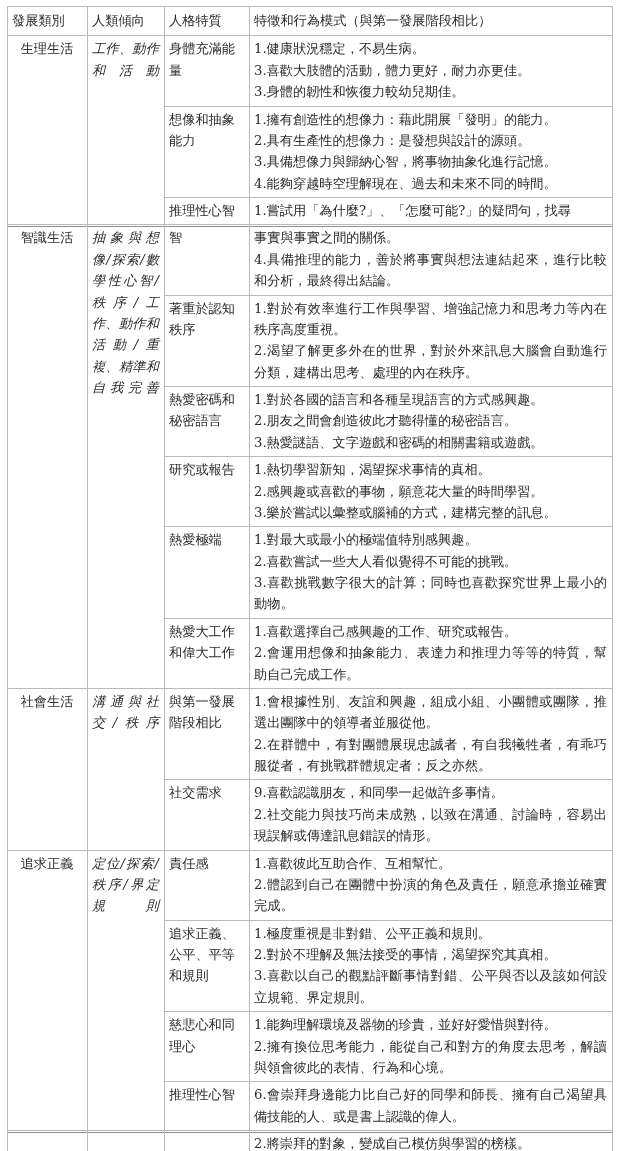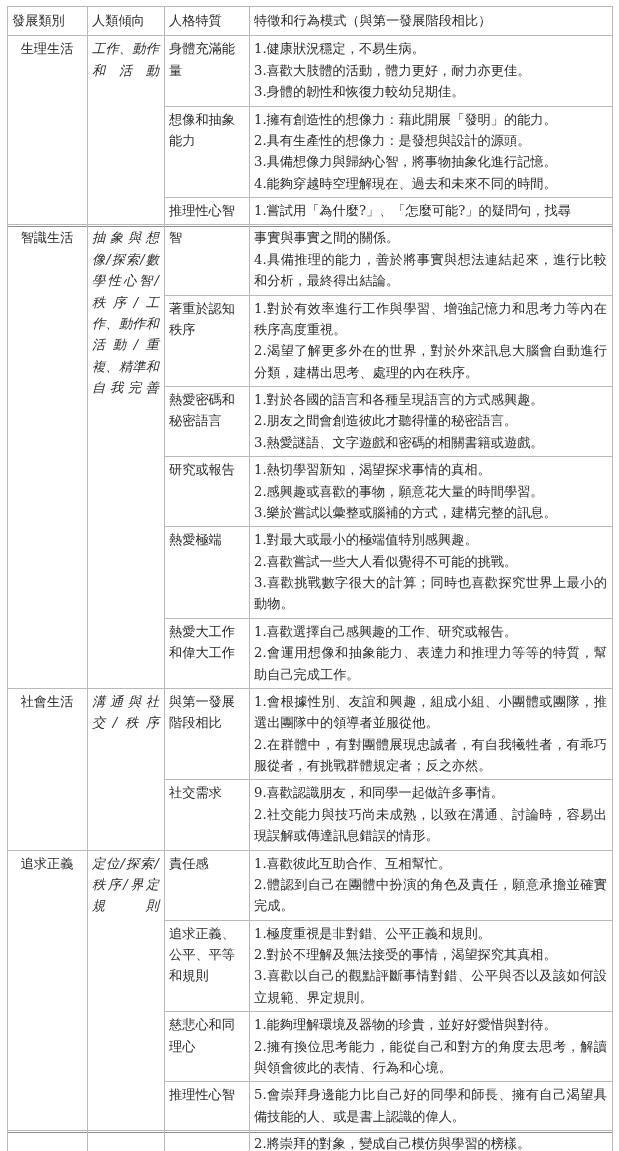--- a/index.html
+++ b/index.html
@@ -231,21 +231,21 @@
         <tr>
           <td class="trait">慈悲心和同理心</td>
           <td class="desc">
             <p>1.能夠理解環境及器物的珍貴，並好好愛惜與對待。</p>
             <p>2.擁有換位思考能力，能從自己和對方的角度去思考，解讀與領會彼此的表情、行為和心境。</p>
           </td>
         </tr>
         <tr>
           <td class="trait">推理性心智</td>
           <td class="desc">
-            <p>5.會崇拜身邊能力比自己好的同學和師長、擁有自己渴望具備技能的人、或是書上認識的偉人。</p>
+            <p>6.會崇拜身邊能力比自己好的同學和師長、擁有自己渴望具備技能的人、或是書上認識的偉人。</p>
           </td>
         </tr>
         <tr class="page-break">
           <td class="cat" rowspan="2"></td>
           <td class="tend short" rowspan="2">
             <span class="tend-text"></span>
           </td>
           <td class="trait"></td>
           <td class="desc">
             <p>2.將崇拜的對象，變成自己模仿與學習的榜樣。</p>

